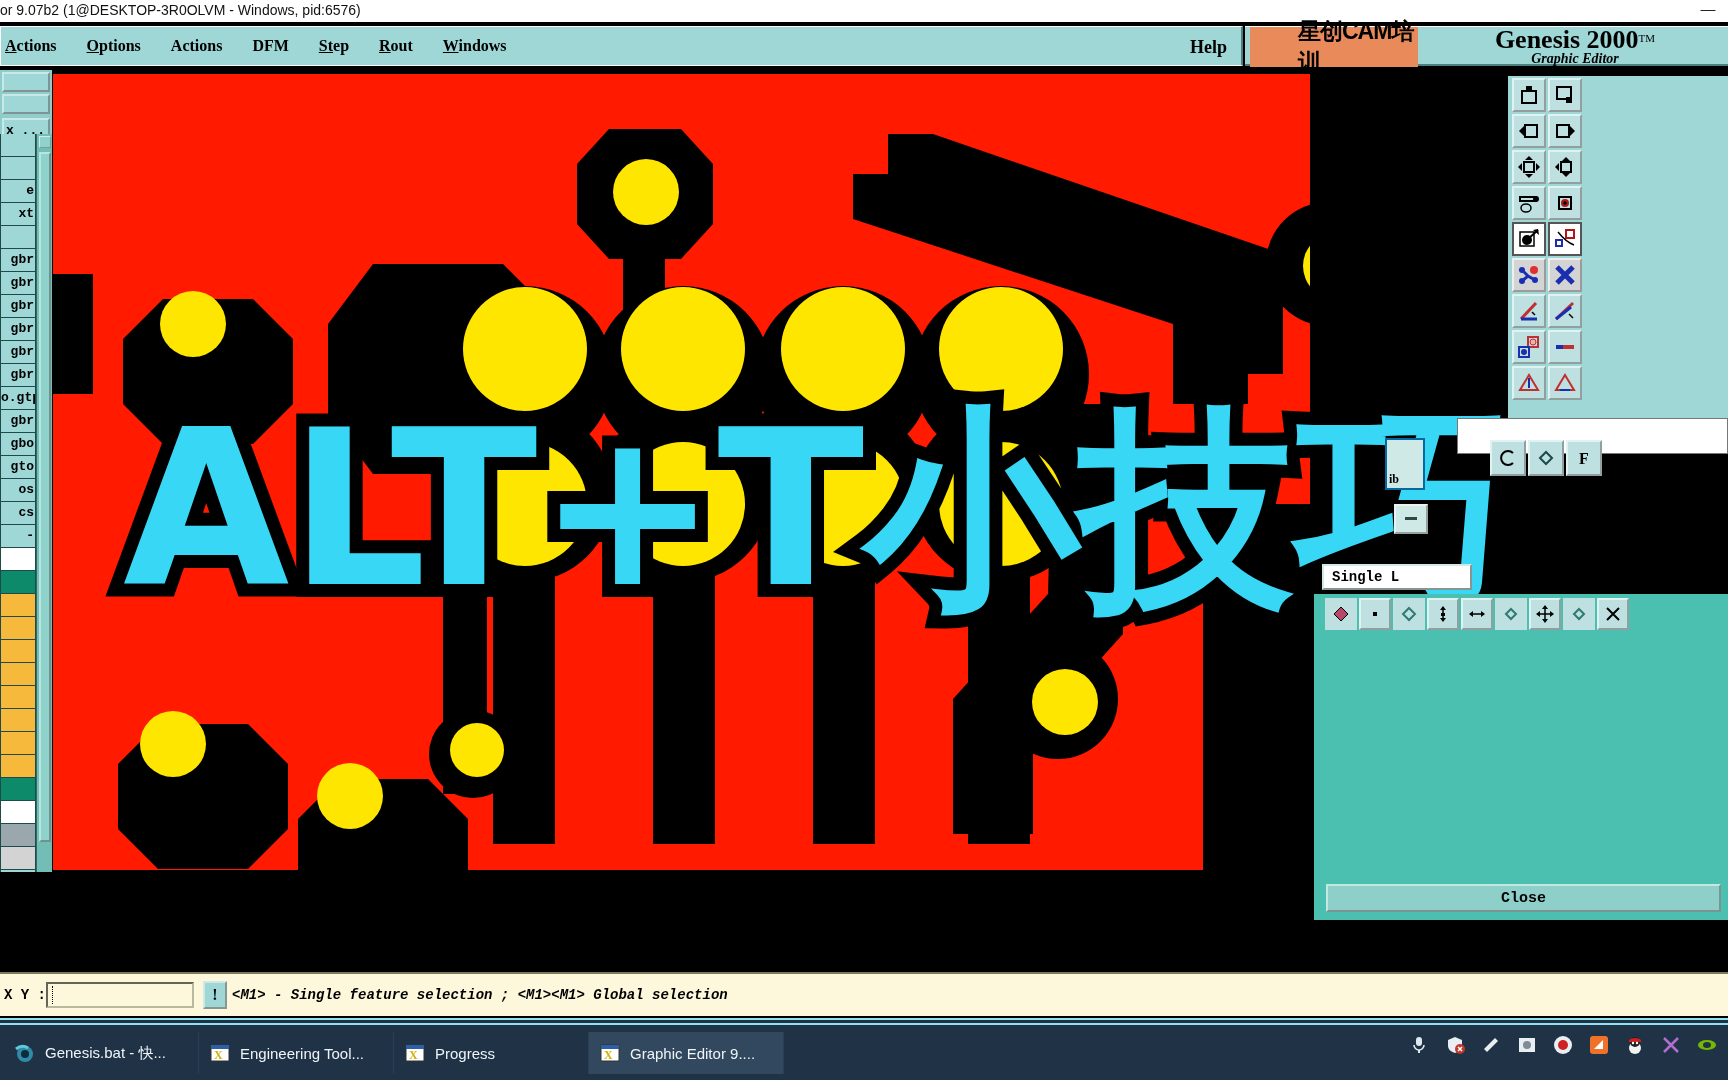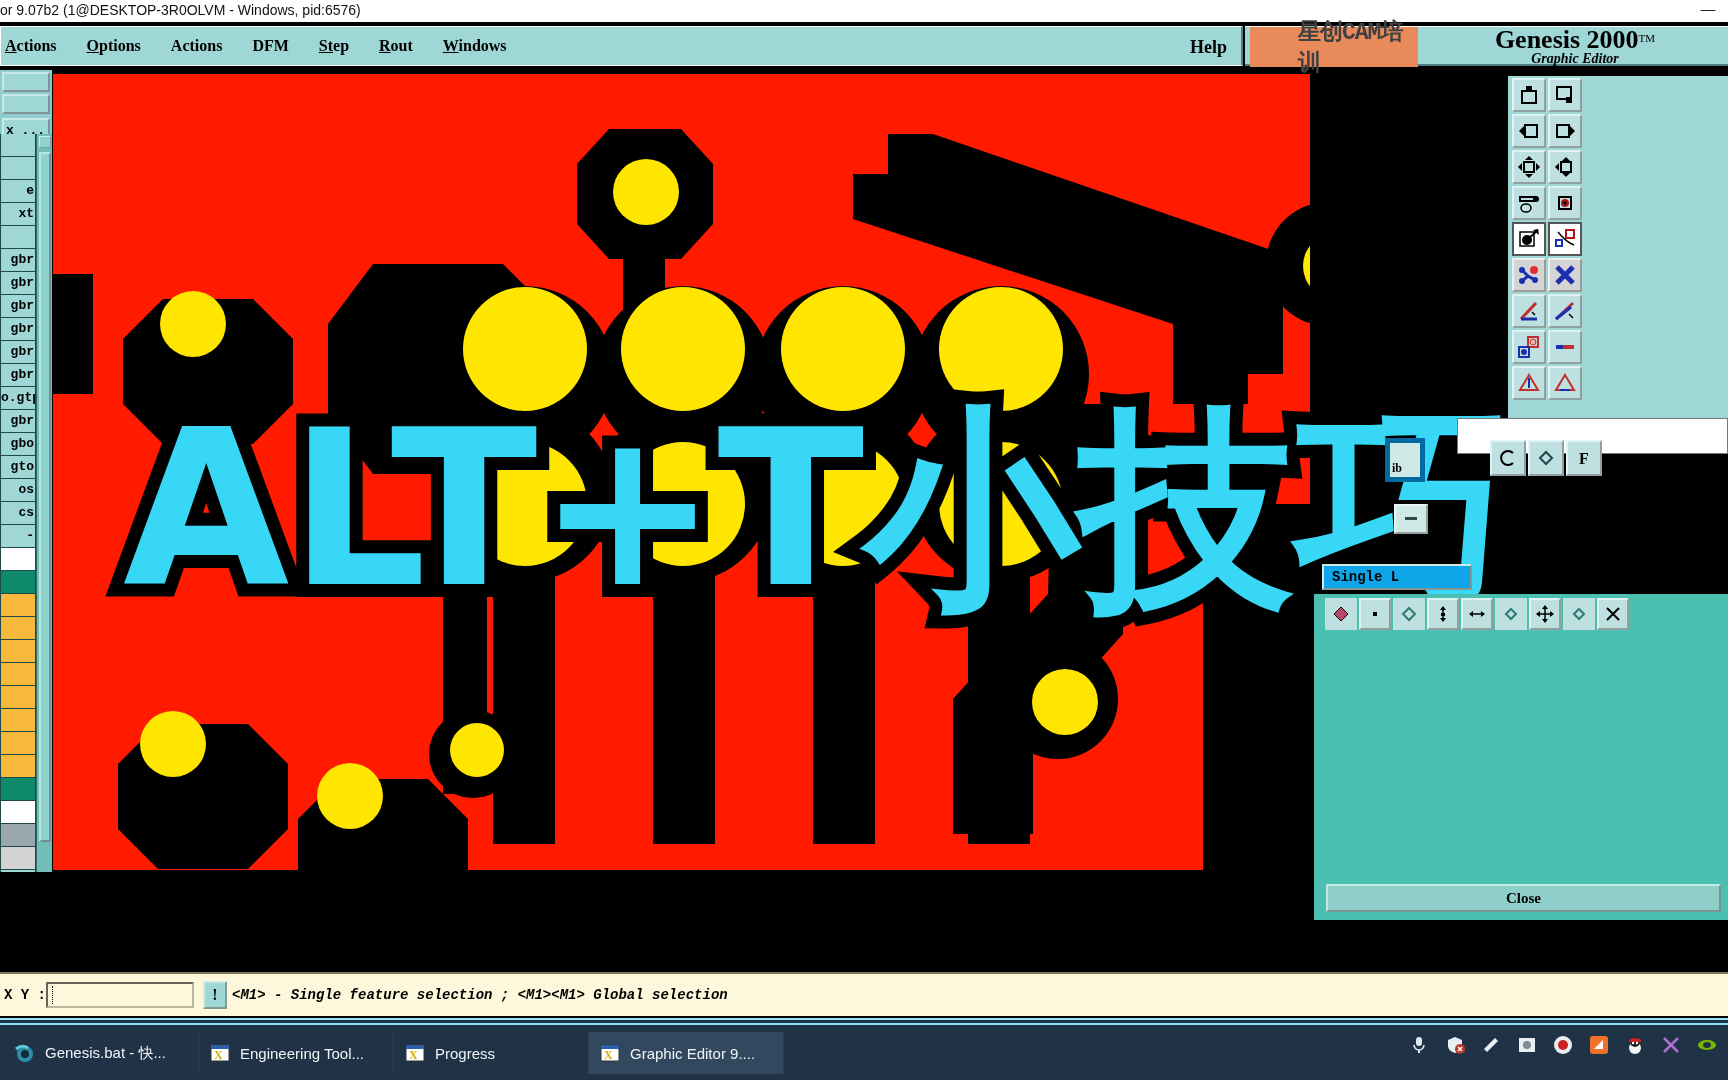--- a/index.html
+++ b/index.html
@@ -13,21 +13,21 @@
 
   
   .menubar{position:absolute;left:0;top:26px;width:1243px;height:40px;background:#9fd6d6;border:1px solid #ffffff;border-right:2px solid #4c7f7f;box-sizing:border-box;}
   .menu-items{position:absolute;left:4px;top:10px;display:flex;gap:30px;}
   .menu-item{font-family:"Liberation Serif",serif;font-weight:bold;font-size:16px;color:#000;cursor:default;}
   .menu-item .u{text-decoration:underline;}
   .menu-help{position:absolute;right:14px;top:10px;font-family:"Liberation Serif",serif;font-weight:bold;font-size:18px;color:#000;}
 
   .brandbar{position:absolute;left:1245px;top:26px;width:483px;height:40px;background:#9fd6d6;border-top:1px solid #fff;border-bottom:2px solid #4c7f7f;box-sizing:border-box;}
   .brand-cam{position:absolute;left:5px;top:0px;width:168px;height:40px;background:#e88a5a;display:flex;align-items:center;justify-content:center;}
-  .brand-cam span{font-family:Liberation Mono, monospace;font-weight:bold;font-size:23px;color:#404040;letter-spacing:-1px;margin-left:48px;}
+  .brand-cam span{font-family:Liberation Sans, sans-serif;font-weight:bold;font-size:23px;color:#000000;letter-spacing:-1px;margin-left:48px;}
   .brand-gen{position:absolute;left:180px;top:-2px;width:300px;text-align:center;}
   .brand-gen .g1{font-family:"Liberation Serif",serif;font-weight:bold;font-size:26px;color:#000;}
   .brand-gen .tm{font-family:"Liberation Serif",serif;font-size:11px;color:#000;vertical-align:super;}
   .brand-gen .g2{font-family:"Liberation Serif",serif;font-style:italic;font-weight:bold;font-size:14px;color:#000;margin-top:-4px;}
 
   
   .leftpanel{position:absolute;left:0;top:70px;width:52px;height:802px;background:#8fcccc;overflow:hidden;}
   .lp-btn{margin:2px 2px;height:20px;background:#9fd6d6;border:2px outset #c9e8e8;box-sizing:border-box;}
   .lp-filter{margin:4px 2px 2px 2px;height:26px;background:#9fd6d6;border:2px outset #c9e8e8;box-sizing:border-box;font-family:"Liberation Mono",monospace;font-size:13px;font-weight:bold;color:#000;padding-left:2px;line-height:22px;}
   .lp-listwrap{position:absolute;left:0;top:64px;width:52px;bottom:0;}
@@ -52,31 +52,31 @@
   .rtool-grid{display:grid;grid-template-columns:repeat(2,34px);gap:2px;padding:2px 0 0 4px;}
   .ticon{width:34px;height:34px;background:#bfe0e0;border:2px outset #dff3f3;box-sizing:border-box;display:flex;align-items:center;justify-content:center;}
   .ticon.gray{background:#d4d4d4;border:2px outset #efefef;}
   .ticon.white{background:#ffffff;border:2px solid #555;}
 
   
   .pal-white{position:absolute;left:1457px;top:418px;width:271px;height:36px;background:#ffffff;border:1px solid #777;box-sizing:border-box;}
   .pal-row{position:absolute;left:1490px;top:440px;width:238px;height:38px;display:flex;gap:2px;}
   .pal-btn{width:36px;height:36px;background:#bfe0e0;border:2px outset #dff3f3;box-sizing:border-box;display:flex;align-items:center;justify-content:center;}
 
-  .minipanel{position:absolute;left:1385px;top:438px;width:40px;height:44px;background:#cfe9e6;border:5px solid #0369a1;box-sizing:border-box;}
+  .minipanel{position:absolute;left:1385px;top:438px;width:40px;height:52px;background:#cfe9e6;border:2px solid #0369a1;box-sizing:border-box;}
   .minipanel .lbl{font-family:"Liberation Serif",serif;font-size:12px;font-weight:bold;color:#000;position:absolute;left:2px;bottom:1px;}
   .minibtn{position:absolute;left:1394px;top:504px;width:34px;height:30px;background:#cfe9e6;border:2px outset #e6f5f3;box-sizing:border-box;display:flex;align-items:center;justify-content:center;}
 
-  .single-tab{position:absolute;left:1322px;top:564px;width:150px;height:26px;background:#0ea5e9;border:2px outset #cfeae6;box-sizing:border-box;font-family:"Liberation Mono",monospace;font-size:14px;font-weight:bold;color:#000;padding-left:8px;line-height:22px;overflow:hidden;white-space:nowrap;}
+  .single-tab{position:absolute;left:1322px;top:564px;width:150px;height:26px;background:#ffffff;border:2px outset #cfeae6;box-sizing:border-box;font-family:"Liberation Mono",monospace;font-size:14px;font-weight:bold;color:#000;padding-left:8px;line-height:22px;overflow:hidden;white-space:nowrap;}
 
   .bottompanel{position:absolute;left:1311px;top:594px;width:417px;height:326px;background:#4cc0b0;border-left:3px solid #000;box-sizing:border-box;}
   .bp-toolrow{position:absolute;left:11px;top:4px;display:flex;gap:2px;}
   .bp-btn{width:32px;height:32px;background:#bfe0e0;border:2px outset #dff3f3;box-sizing:border-box;display:flex;align-items:center;justify-content:center;}
   .bp-btn.flat{border:none;background:#bfe0e0;}
-  .close-btn{position:absolute;left:12px;bottom:8px;width:395px;height:28px;background:#8fcfc9;border:2px outset #c2e8e4;box-sizing:border-box;font-family:Liberation Serif, serif;font-size:15px;font-weight:bold;color:#000;display:flex;align-items:center;justify-content:center;}
+  .close-btn{position:absolute;left:12px;bottom:8px;width:395px;height:28px;background:#8fcfc9;border:2px outset #c2e8e4;box-sizing:border-box;font-family:Liberation Mono, monospace;font-size:15px;font-weight:bold;color:#000;display:flex;align-items:center;justify-content:center;}
 
   
   .statusbar{position:absolute;left:0;top:972px;width:1728px;height:44px;background:#fdf8dc;border-top:2px solid #7a7a5a;box-sizing:border-box;}
   .xy-label{position:absolute;left:4px;top:13px;font-family:"Liberation Mono",monospace;font-size:14px;font-weight:bold;color:#000;}
   .xy-input{position:absolute;left:46px;top:8px;width:148px;height:26px;background:#fdf8dc;border:2px inset #b9b9a0;box-sizing:border-box;}
   .xy-caret{position:absolute;left:52px;top:12px;width:1px;height:18px;border-left:1px dotted #000;}
   .bang-btn{position:absolute;left:203px;top:7px;width:24px;height:28px;background:#9fd6d6;border:2px outset #cfeae6;box-sizing:border-box;display:flex;align-items:center;justify-content:center;font-family:"Liberation Serif",serif;font-weight:bold;font-size:16px;color:#000;}
   .status-msg{position:absolute;left:232px;top:13px;font-family:"Liberation Mono",monospace;font-size:14px;font-weight:bold;color:#000;white-space:nowrap;font-style:italic;}
 
   

